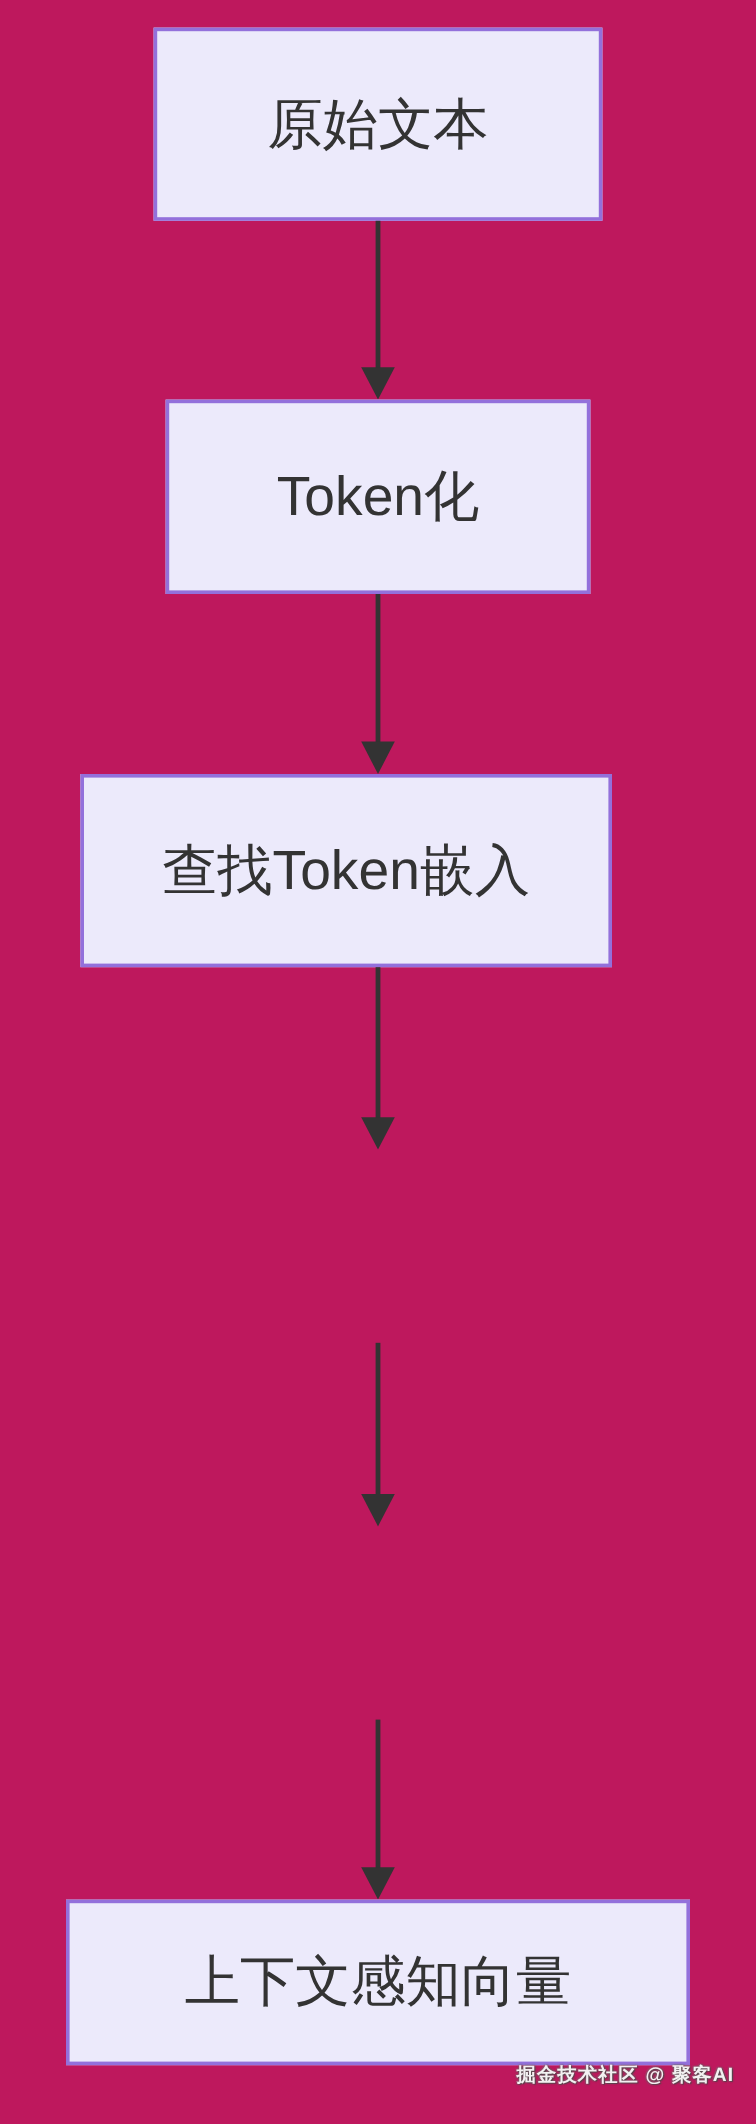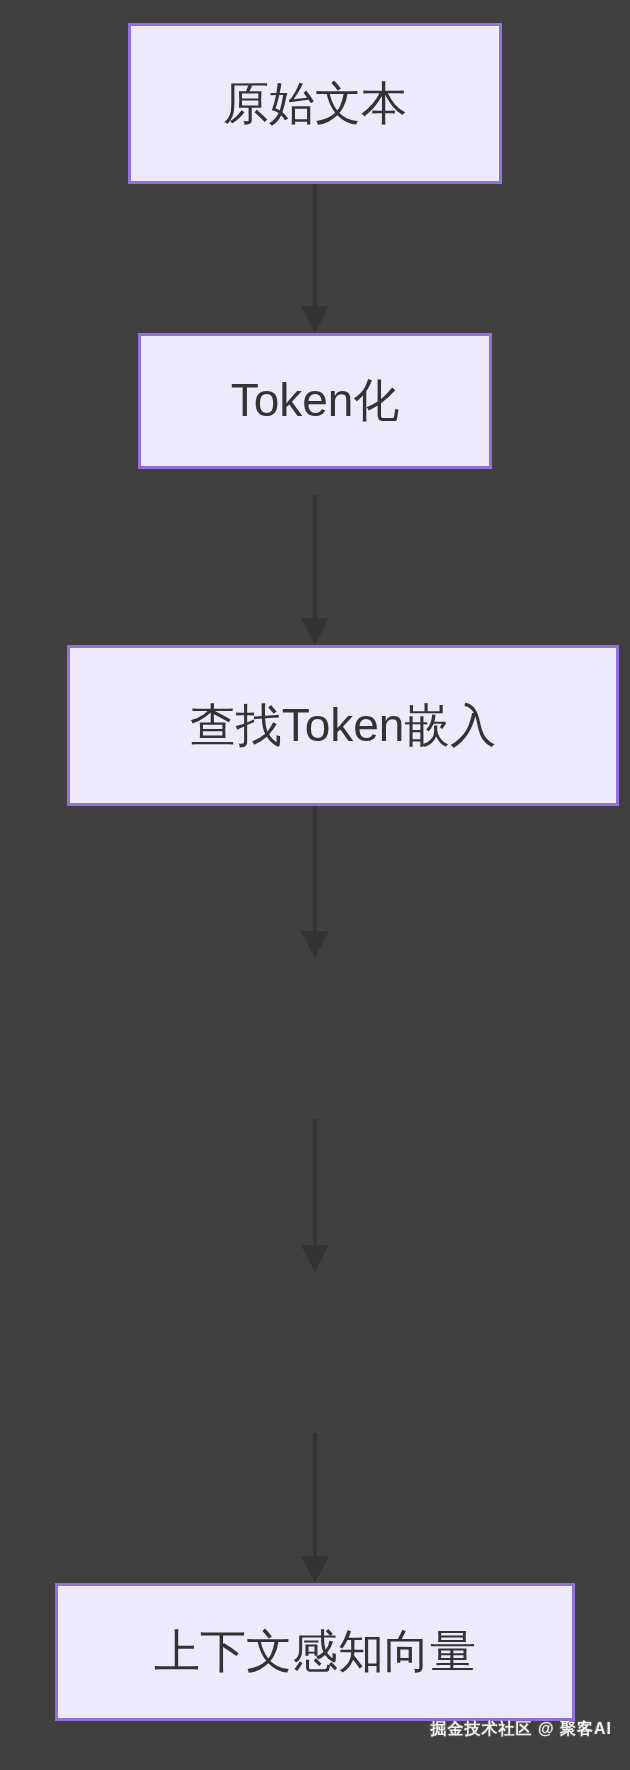--- a/index.html
+++ b/index.html
@@ -1,39 +1,39 @@
 <!DOCTYPE html>
 <html><head>
 <meta charset="utf-8">
 <style>
   * { margin: 0; padding: 0; box-sizing: border-box; }
   html, body { background: #ffffff; }
   #canvas {
     position: relative;
     width: 630px;
     height: 1770px;
-    background: #404040;
+    background: #be185d;
     overflow: hidden;
     font-family: "Liberation Sans", "DejaVu Sans", sans-serif;
   }
   .node {
     position: absolute;
     background: #ECEAFB;
     border: 3px solid #9370DB;
     color: #333333;
     display: flex;
     align-items: center;
     justify-content: center;
     font-size: 46px;
     text-align: center;
     line-height: 1.2;
   }
   #node-raw-text        { left: 128px; top:   23px; width: 374px; height: 161px; }
-  #node-tokenize        { left: 138px; top:  333px; width: 354px; height: 136px; }
-  #node-embedding       { left:  67px; top:  645px; width: 552px; height: 161px; }
+  #node-tokenize        { left: 138px; top:  333px; width: 354px; height: 162px; }
+  #node-embedding       { left:  67px; top:  645px; width: 443px; height: 161px; }
   #node-positional      { left:  80px; top:  958px; width: 470px; height: 161px; }
   #node-transformer     { left:  22px; top: 1272px; width: 586px; height: 161px; }
   #node-context-vector  { left:  55px; top: 1583px; width: 520px; height: 138px; }
 
   .edge-line {
     position: absolute;
     left: 313px;
     width: 3.5px;
     background: #333333;
   }

